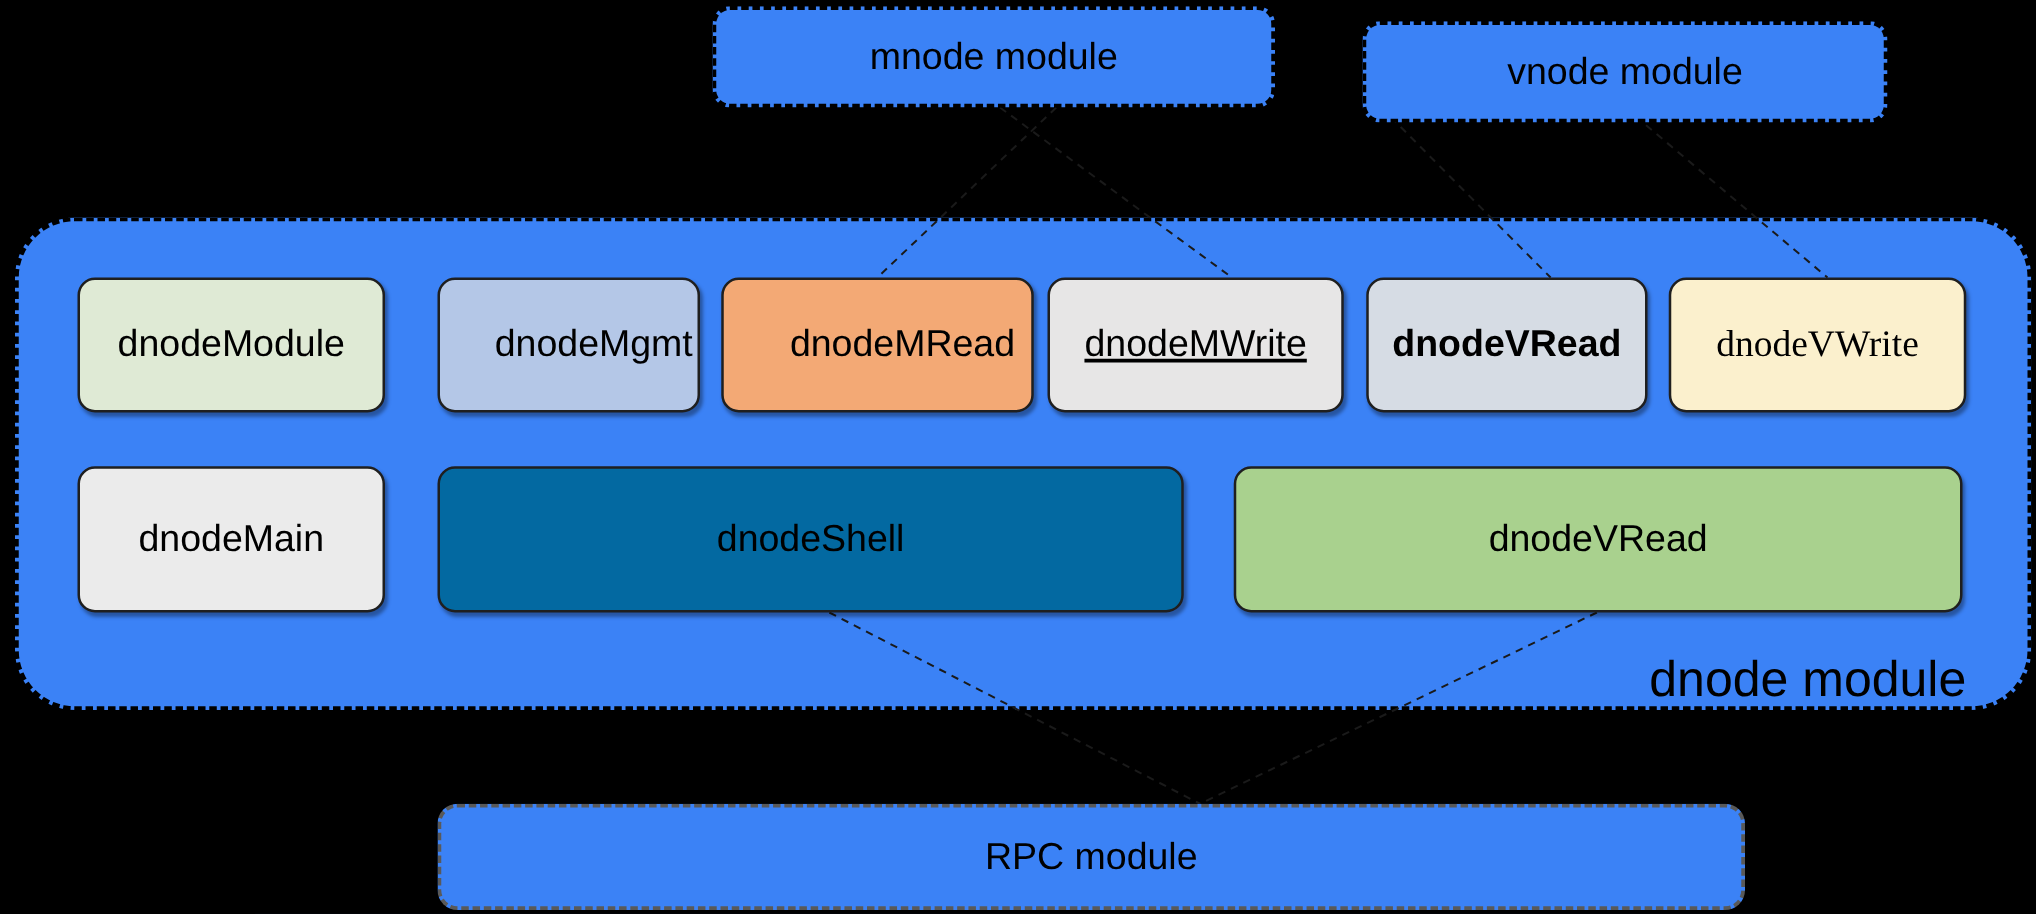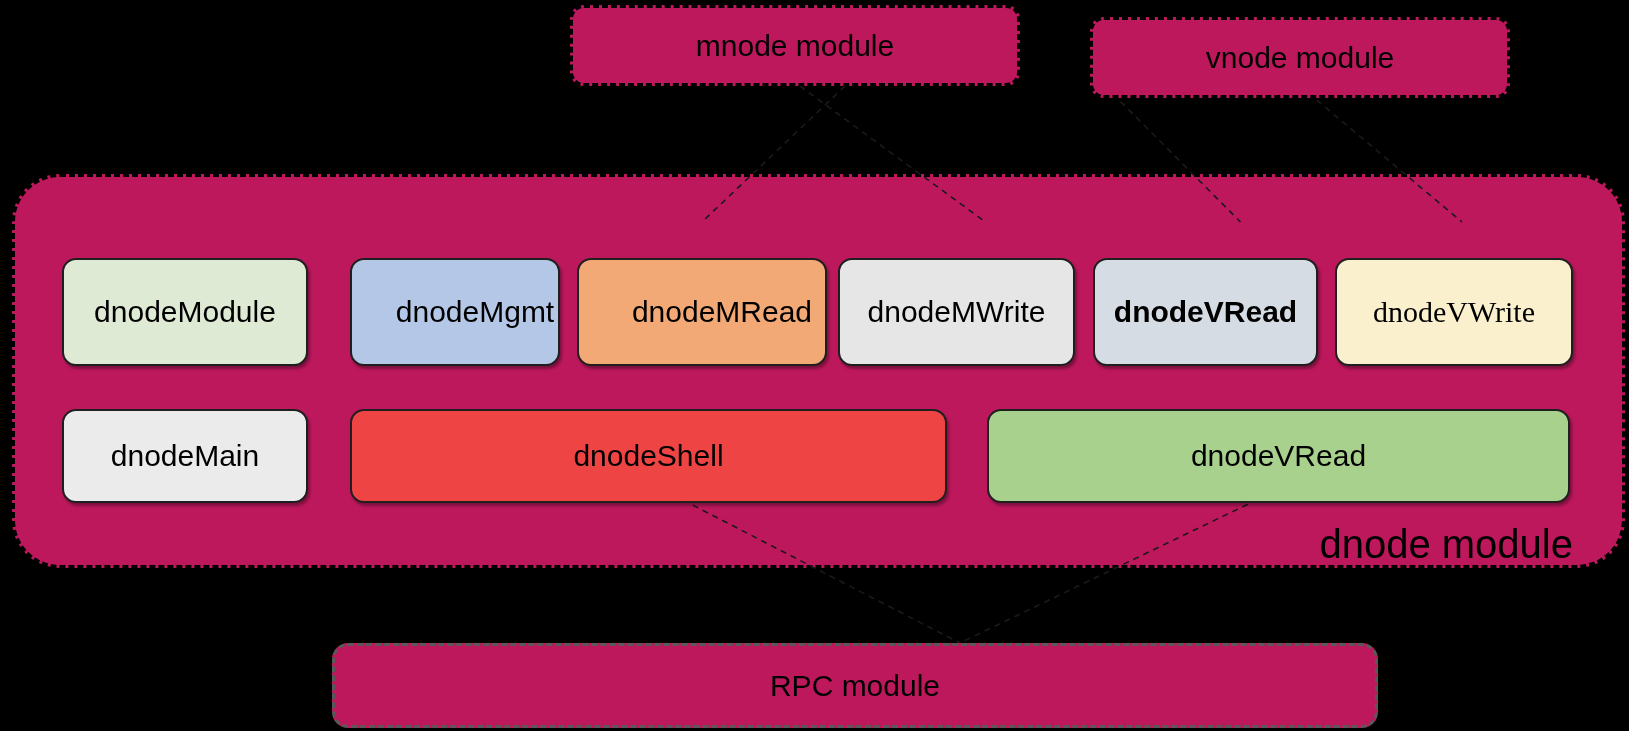--- a/index.html
+++ b/index.html
@@ -1,29 +1,29 @@
 <!DOCTYPE html>
 <html><head>
 <meta charset="utf-8">
 <style>
   html,body{margin:0;padding:0;background:#000;}
   .stage{position:relative;width:1629px;height:731px;background:#000;overflow:hidden;
          font-family:"Liberation Sans",sans-serif;color:#000;}
-  .panel{position:absolute;background:#be185d;box-sizing:border-box;text-align:center;}
+  .panel{position:absolute;background:#3b82f6;box-sizing:border-box;text-align:center;}
   .top-module{border:3px dashed #000;border-radius:14px;display:flex;align-items:center;
               justify-content:center;font-size:30px;z-index:3;}
   .dnode-container{left:12px;top:174px;width:1613px;height:394px;border:3px dashed #000;
                    border-radius:48px;z-index:1;}
   .node{position:absolute;box-sizing:border-box;border:2.5px solid #1f1f1f;border-radius:14px;
         display:flex;align-items:center;justify-content:center;font-size:30px;z-index:3;
-        box-shadow:2px 3px 3px rgba(0,0,0,0.35);margin-top:36px;}
+        box-shadow:2px 3px 3px rgba(0,0,0,0.35);}
   .row1{top:222px;height:108px;}
-  .row2{top:373px;height:94px;}
+  .row2{top:373px;height:117px;}
   .dnode-label{position:absolute;top:522px;right:56px;font-size:40px;z-index:4;}
-  .rpc-module{left:332px;top:643px;width:1046px;height:85px;border:3px dashed #595959;
+  .rpc-module{left:350px;top:643px;width:1046px;height:85px;border:3px dashed #595959;
               border-radius:16px;display:flex;align-items:center;justify-content:center;
               font-size:30px;z-index:3;}
   #connector-layer{position:absolute;left:0;top:0;width:1629px;height:731px;z-index:2;
                    pointer-events:none;}
 </style>
 </head>
 <body>
 
 <div class="stage">
 
@@ -47,34 +47,34 @@
 
   <div class="node row1" style="left: 62px; width: 246px; background: rgb(223, 234, 213);">
     <span>dnodeModule</span>
   </div>
   <div class="node row1" style="left: 350px; width: 210px; background: rgb(180, 199, 231); padding-left: 40px;">
     <span>dnodeMgmt</span>
   </div>
   <div class="node row1" style="left: 577px; width: 250px; background: rgb(243, 169, 117); padding-left: 40px;">
     <span>dnodeMRead</span>
   </div>
-  <div class="node row1" style="left: 838px; width: 237px; background: rgb(231, 230, 230);">
+  <div class="node row1" style="left: 838px; width: 237px; background: rgb(231, 230, 230); text-decoration: underline;">
     <span>dnodeMWrite</span>
   </div>
   <div class="node row1" style="left: 1093px; width: 225px; background: rgb(214, 220, 228); font-weight: bold;">
     <span>dnodeVRead</span>
   </div>
   <div class="node row1" style="left: 1335px; width: 238px; background: rgb(251, 240, 205); font-family: Liberation Serif, serif;">
     <span>dnodeVWrite</span>
   </div>
 
   <div class="node row2" style="left: 62px; width: 246px; background: rgb(235, 235, 235);">
     <span>dnodeMain</span>
   </div>
-  <div class="node row2" style="left: 350px; width: 597px; background: #ef4444;">
+  <div class="node row2" style="left: 350px; width: 597px; background: #0369a1;">
     <span>dnodeShell</span>
   </div>
   <div class="node row2" style="left: 987px; width: 583px; background: rgb(169, 209, 142);">
     <span>dnodeVRead</span>
   </div>
 
   <div class="dnode-label">dnode module</div>
 
   <div class="panel rpc-module">
     <span>RPC module</span>

